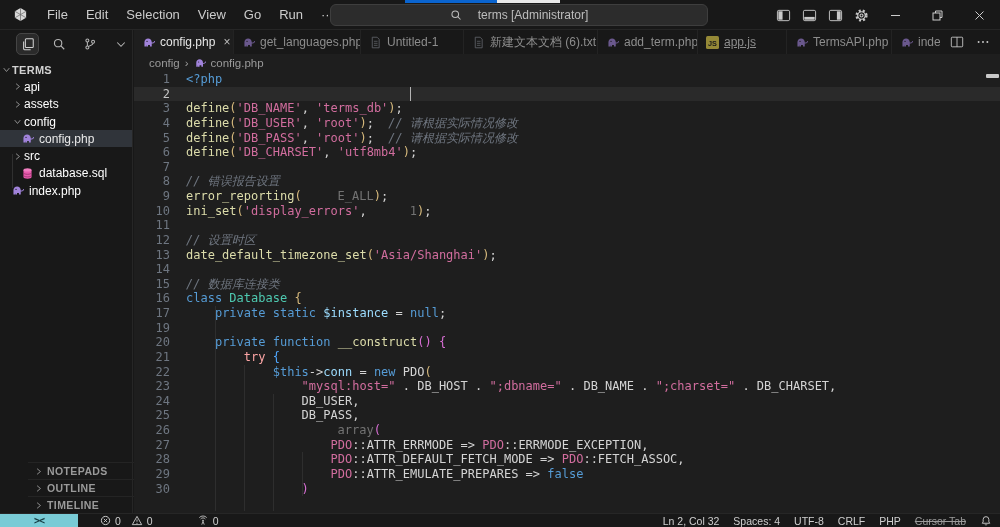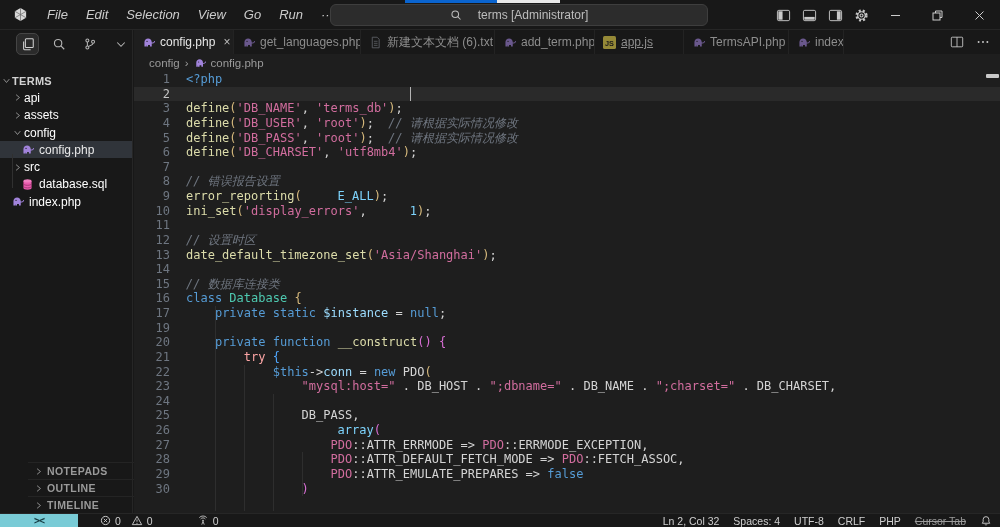--- a/index.html
+++ b/index.html
@@ -4,38 +4,38 @@
 <style>
   * { margin:0; padding:0; box-sizing:border-box; }
   html,body { width:1000px; height:527px; background:#111; }
   body { font-family:"Liberation Sans", sans-serif; overflow:hidden; }
   .app { position:relative; width:1000px; height:527px; background:#181818; color:#ccc; overflow:hidden; }
 
   
   .titlebar { position:absolute; left:0; top:0; width:1000px; height:30px; background:#181818;
               border-bottom:1px solid #262626; display:flex; align-items:center; }
   .logo { margin-left:13px; display:flex; align-items:center; }
-  .menus { display:flex; margin-left:10px;font-style:italic; }
+  .menus { display:flex; margin-left:10px; }
   .menus .menu { padding:0 9px; font-size:13px; color:#cccccc; line-height:30px; cursor:default; }
   .navarrows { display:flex; gap:14px; margin-left:26px; font-size:14px; color:#c8c8c8; }
   .searchbox { position:absolute; left:330px; top:4px; width:378px; height:22px; background:#2c2c2c;
                border:1px solid #3e3e3e; border-radius:6px; display:flex; align-items:center;
                justify-content:center; gap:16px; font-size:12px; color:#bdbdbd; }
   .tb-right { position:absolute; right:0; top:0; height:30px; display:flex; align-items:center; }
   .tb-icon { width:26px; height:30px; display:flex; align-items:center; justify-content:center; color:#c8c8c8; }
   .winbtn { width:42px; height:30px; display:flex; align-items:center; justify-content:center; color:#cccccc; }
   .strip { position:absolute; top:0; height:3px; z-index:60; }
 
   
   .sidebar { position:absolute; left:0; top:30px; width:133px; height:483px; background:#181818;
              border-right:1px solid #262626; }
   .side-icons { height:27px; display:flex; align-items:center; gap:8px; padding-left:16px; }
   .side-icon { width:24px; height:22px; display:flex; align-items:center; justify-content:center; color:#c3c3c3; }
   .side-icon.activebox { border:1px solid #454545; border-radius:5px; background:#2a2a2a; }
-  .tree { margin-top:15px; }
+  .tree { margin-top:4px; }
   .trow { height:17.3px; display:flex; align-items:center; font-size:12px; color:#ffffff;
           white-space:nowrap; cursor:default; position:relative; }
   .trow.root { font-weight:bold; font-size:11px; color:#d2d2d2; letter-spacing:.3px; }
   .trow.selected { background:#30343a; color:#e9e9e9; }
   .trow .chev { width:14px; display:flex; justify-content:center; color:#9a9a9a; flex:none; }
   .trow .ficon { width:15px; display:flex; justify-content:center; flex:none; margin-right:4px; }
   .tree-guide { position:absolute; left:12px; top:124px; width:1px; height:34px; background:#303030; }
   .side-bottom { position:absolute; left:0; bottom:0; width:100%;margin-left:28px; }
   .srow { height:17px; border-top:1px solid #242424; display:flex; align-items:center; gap:4px;
           padding-left:6px; font-size:10.5px; font-weight:bold; color:#9a9a9a; letter-spacing:.4px; }
@@ -64,21 +64,21 @@
   .ln { position:absolute; left:0; top:0; width:36px; text-align:right; color:#6e7681; }
   .line.cur .ln { color:#c6c6c6; }
   .lt { position:absolute; left:52px; top:0; white-space:pre; color:#d4d4d4; }
   .tok-kw  { color:#569cd6; }
   .tok-ctl { color:#fca5a5; }
   .tok-fn  { color:#dcdcaa; }
   .tok-str { color:#d16d9e; }
   .tok-cmt { color:#6f7680; font-style:italic; }
   .tok-var { color:#9cdcfe; }
   .tok-teal{ color:#4ec9b0; }
-  .tok-num { color:#7dd3fc;padding-left:36px; }
+  .tok-num { color:#737373;padding-left:36px; }
   .tok-con { color:#d4d4d4; }
   .tok-pln { color:#d4d4d4; }
   .tok-b1  { color:#d7ba7d; }
   .tok-b2  { color:#da70d6; }
   .tok-b3  { color:#4fa7ff; }
   .iguide { position:absolute; width:1px; background:#2e2e2e; }
   .caret { position:absolute; width:1.5px; height:14px; background:#b4b4b4; }
   .ruler-mark { position:absolute; right:1px; top:2px; width:13px; height:4px; background:#c9c9c9; border-radius:1px; }
 
   
@@ -321,20 +321,29 @@
         <span class="close">×</span>
       </div>
       <div class="tab" style="width: 127px;">
         <span class="ticon">
           <svg width="13" height="13" viewBox="0 0 16 16">
             <path fill="#a183db" d="M3 13V7.5C3 5 5 3 7.5 3S12 5 12 7.5V8h1.1c1 0 1.9-.9 1.9-1.9h1c0 1.7-1.3 3-2.9 3H12v3.9H9.8V11H7.4v2H5.2v-2H5v2z"></path>
             <circle cx="6.2" cy="6.7" r=".75" fill="#1e1e1e"></circle>
           </svg>
         </span>
         <span>get_languages.php</span>
+      </div>
+      <div class="tab" style="width: 103px;">
+        <span class="ticon">
+          <svg width="13" height="13" viewBox="0 0 16 16">
+            <path d="M4 1.5h6l2.5 2.5v10.5H4z" fill="none" stroke="#8a8f98" stroke-width="1.1"></path>
+            <path d="M6 6.5h4.5M6 9h4.5M6 11.5h4.5" stroke="#8a8f98" stroke-width="1"></path>
+          </svg>
+        </span>
+        <span>Untitled-1</span>
       </div>
       <div class="tab" style="width: 134px;">
         <span class="ticon">
           <svg width="13" height="13" viewBox="0 0 16 16">
             <path d="M4 1.5h6l2.5 2.5v10.5H4z" fill="none" stroke="#8a8f98" stroke-width="1.1"></path>
             <path d="M6 6.5h4.5M6 9h4.5M6 11.5h4.5" stroke="#8a8f98" stroke-width="1"></path>
           </svg>
         </span>
         <span>新建文本文档 (6).txt</span>
       </div>
@@ -420,21 +429,21 @@
         <div class="line"><span class="ln">13</span><span class="lt"><span class="tok-fn">date_default_timezone_set</span><span class="tok-b1">(</span><span class="tok-str">'Asia/Shanghai'</span><span class="tok-b1">)</span><span class="tok-pln">;</span></span></div>
         <div class="line"><span class="ln">14</span><span class="lt"></span></div>
         <div class="line"><span class="ln">15</span><span class="lt"><span class="tok-cmt">// 数据库连接类</span></span></div>
         <div class="line"><span class="ln">16</span><span class="lt"><span class="tok-kw">class </span><span class="tok-teal">Database </span><span class="tok-b1">{</span></span></div>
         <div class="line"><span class="ln">17</span><span class="lt"><span class="tok-pln">    </span><span class="tok-kw">private static </span><span class="tok-var">$instance</span><span class="tok-pln"> = </span><span class="tok-kw">null</span><span class="tok-pln">;</span></span></div>
         <div class="line"><span class="ln">19</span><span class="lt"></span></div>
         <div class="line"><span class="ln">20</span><span class="lt"><span class="tok-pln">    </span><span class="tok-kw">private function </span><span class="tok-fn">__construct</span><span class="tok-b2">()</span><span class="tok-pln"> </span><span class="tok-b2">{</span></span></div>
         <div class="line"><span class="ln">21</span><span class="lt"><span class="tok-pln">        </span><span class="tok-ctl">try </span><span class="tok-b3">{</span></span></div>
         <div class="line"><span class="ln">22</span><span class="lt"><span class="tok-pln">            </span><span class="tok-kw">$this</span><span class="tok-pln">-&gt;</span><span class="tok-var">conn</span><span class="tok-pln"> = </span><span class="tok-kw">new </span><span class="tok-pln">PDO</span><span class="tok-b1">(</span></span></div>
         <div class="line"><span class="ln">23</span><span class="lt"><span class="tok-pln">                </span><span class="tok-str">"mysql:host="</span><span class="tok-pln"> . </span><span class="tok-con">DB_HOST</span><span class="tok-pln"> . </span><span class="tok-str">";dbname="</span><span class="tok-pln"> . </span><span class="tok-con">DB_NAME</span><span class="tok-pln"> . </span><span class="tok-str">";charset="</span><span class="tok-pln"> . </span><span class="tok-con">DB_CHARSET</span><span class="tok-pln">,</span></span></div>
-        <div class="line"><span class="ln">24</span></div>
+        <div class="line"><span class="ln">24</span><span class="lt"><span class="tok-pln">                </span><span class="tok-con">DB_USER</span><span class="tok-pln">,</span></span></div>
         <div class="line"><span class="ln">25</span><span class="lt"><span class="tok-pln">                </span><span class="tok-con">DB_PASS</span><span class="tok-pln">,</span></span></div>
         <div class="line"><span class="ln">26</span><span class="lt"><span class="tok-pln">                </span><span class="tok-num">array</span><span class="tok-b2">(</span></span></div>
         <div class="line"><span class="ln">27</span><span class="lt"><span class="tok-pln">                    </span><span class="tok-str">PDO</span><span class="tok-pln">::</span><span class="tok-con">ATTR_ERRMODE</span><span class="tok-pln"> =&gt; </span><span class="tok-str">PDO</span><span class="tok-pln">::</span><span class="tok-con">ERRMODE_EXCEPTION</span><span class="tok-pln">,</span></span></div>
         <div class="line"><span class="ln">28</span><span class="lt"><span class="tok-pln">                    </span><span class="tok-str">PDO</span><span class="tok-pln">::</span><span class="tok-con">ATTR_DEFAULT_FETCH_MODE</span><span class="tok-pln"> =&gt; </span><span class="tok-str">PDO</span><span class="tok-pln">::</span><span class="tok-con">FETCH_ASSOC</span><span class="tok-pln">,</span></span></div>
         <div class="line"><span class="ln">29</span><span class="lt"><span class="tok-pln">                    </span><span class="tok-str">PDO</span><span class="tok-pln">::</span><span class="tok-con">ATTR_EMULATE_PREPARES</span><span class="tok-pln"> =&gt; </span><span class="tok-kw">false</span></span></div>
         <div class="line"><span class="ln">30</span><span class="lt"><span class="tok-pln">                </span><span class="tok-b2">)</span></span></div>
         <div class="iguide" style="left: 80.88px; top: 234.08px; height: 204.82px;"></div>
         <div class="iguide" style="left: 109.76px; top: 292.6px; height: 146.3px;"></div>
         <div class="iguide" style="left: 138.64px; top: 321.86px; height: 117.04px;"></div>
         <div class="iguide" style="left: 167.52px; top: 380.38px; height: 43.89px;"></div>

